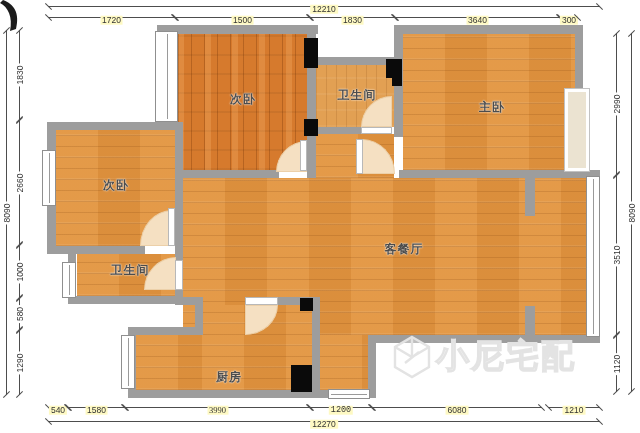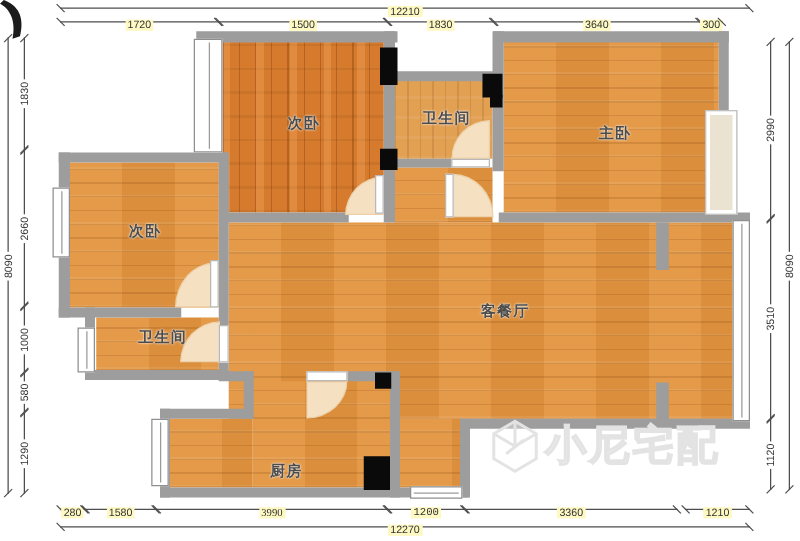--- a/index.html
+++ b/index.html
@@ -212,33 +212,33 @@
       <span>3510</span>
     </div>
   <div class="dim-v" style="left:616px;top:335px;height:57px;">
       <span>1120</span>
     </div>
   <div class="dim-v" style="left:631px;top:33px;height:359px;">
       <span>8090</span>
     </div>
 
   <div class="dim-h" style="left:48px;top:407px;width:20px;">
-      <span>280</span>
+      <span>540</span>
     </div>
   <div class="dim-h" style="left:68px;top:407px;width:57px;">
       <span>1580</span>
     </div>
   <div class="dim-h" style="left:125px;top:407px;width:185px;font-family:Liberation Serif, serif;">
       <span>3990</span>
     </div>
   <div class="dim-h" style="left:310px;top:407px;width:62px;font-family:Liberation Mono, monospace;">
       <span>1200</span>
     </div>
   <div class="dim-h" style="left:372px;top:407px;width:170px;">
-      <span>3360</span>
+      <span>6080</span>
     </div>
   <div class="dim-h" style="left:548px;top:407px;width:52px;text-decoration:underline;">
       <span>1210</span>
     </div>
   <div class="dim-h" style="left:48px;top:421px;width:552px;">
       <span>12270</span>
     </div>
 
   <div class="watermark">
     <svg width="40" height="44" viewBox="0 0 40 44">

